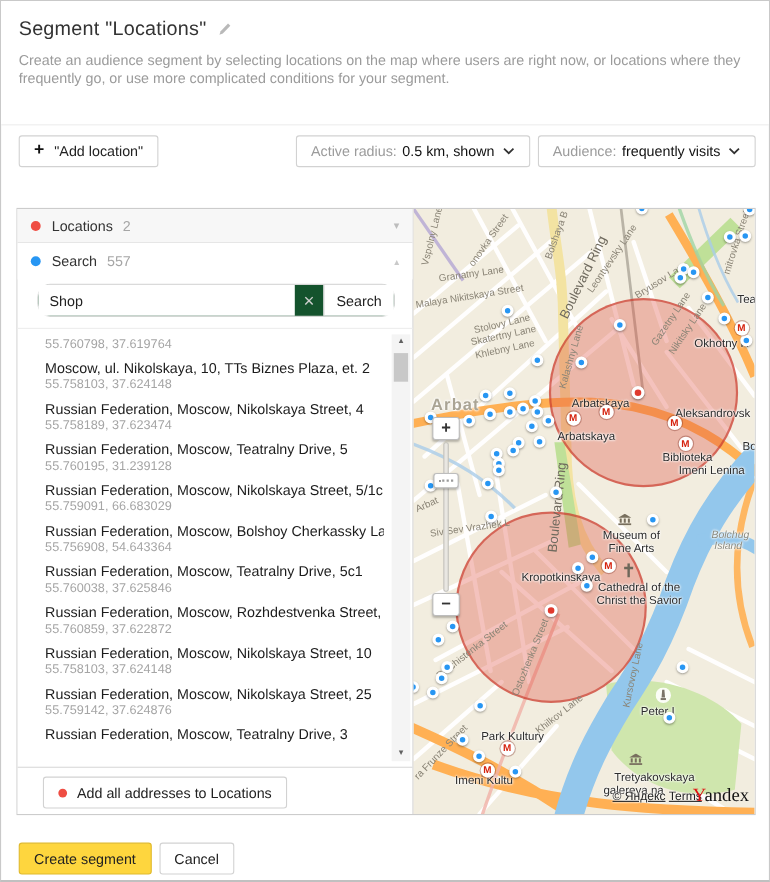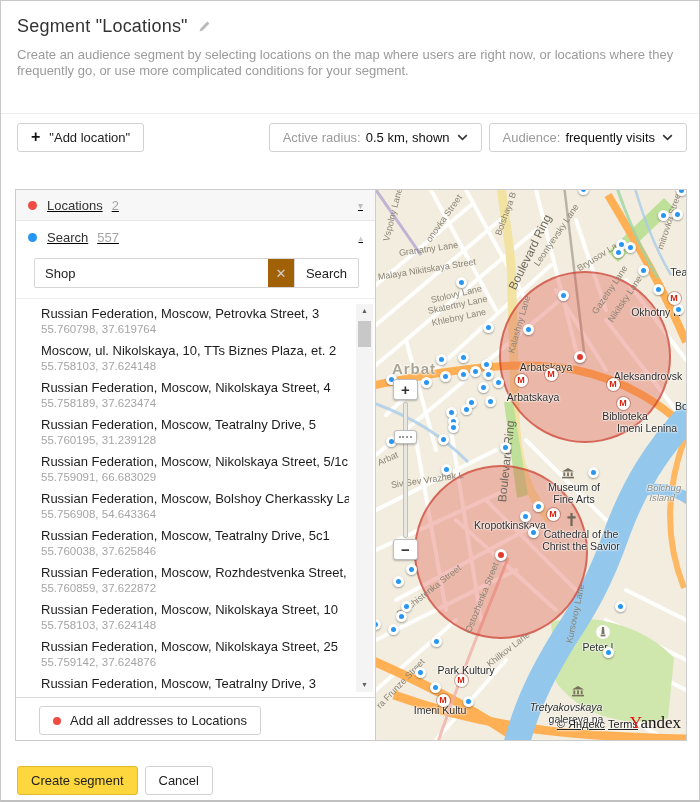--- a/index.html
+++ b/index.html
@@ -21,32 +21,32 @@
   .btn .plus { font-size:16px; font-weight:bold; margin-right:9px; color:#111; }
   .spacer { flex:1; }
   .dd { margin-left:8px; }
   .dd .lbl { color:#9b9b9b; margin-right:5px; }
   .dd .val { color:#111; }
   .dd svg { margin-left:7px; }
 
   
   .panel { position:absolute; left:14px; top:188px; width:672px; height:552px; border:1px solid #cccccc; background:#fff; }
   .leftcol { position:absolute; left:0; top:0; width:360px; height:550px; border-right:1px solid #cccccc; background:#fff; }
-  .sec-row { display:flex; align-items:center; padding:0 12px;text-decoration:underline; }
+  .sec-row { display:flex; align-items:center; padding:0 12px; }
   .row-loc { height:31px; background:#f7f7f7; border-bottom:1px solid #e6e6e6; }
   .row-search { height:33px; background:#fff; }
   .dot { width:9px; height:9px; border-radius:50%; display:inline-block; }
   .sec-label { font-size:13px; color:#333; margin-left:10px; }
   .sec-count { font-size:13px; color:#a6a6a6; margin-left:9px; }
   .tri { font-size:10px; color:#bdbdbd; }
   .tri.up { font-size:9px; color:#c9c9c9; }
 
   .search-area { position:relative; height:44px; }
   .search-group { position:absolute; left:18px; right:16px; top:4px; height:30px; display:flex;
-                  border:1px solid #d6d6d6; border-radius:2px; background:#a16207; }
+                  border:1px solid #d6d6d6; border-radius:12px; background:#14532d; }
   .search-group input { flex:1; border:none; outline:none; padding:0 10px; font-size:13px; color:#222;
                         font-family:"Liberation Sans",sans-serif; }
   .clear-x { width:26px; display:flex; align-items:center; justify-content:center; color:#cfcfcf; font-size:13px; cursor:pointer; }
   .search-btn { width:64px; border:none; border-left:1px solid #d6d6d6; background:#fff; font-size:13px; color:#222;
                 cursor:pointer; font-family:"Liberation Sans",sans-serif; }
 
   .list { position:relative; height:399px; border-top:1px solid #ededed; overflow:hidden; }
   .list-inner { padding:7px 26px 0 25px; }
   .addr { margin-bottom:7px; cursor:pointer; }
   .addr-t { font-size:13px; line-height:16px; color:#1c1c1c; white-space:nowrap; overflow:hidden; }
@@ -157,21 +157,20 @@
         <div class="search-group">
           <input type="text" value="Shop" style="">
           <span class="clear-x">✕</span>
           <button class="search-btn">Search</button>
         </div>
       </div>
 
       <div class="list">
         <div class="list-inner">
             <div class="addr">
-              <div class="addr-t">Russian Federation, Moscow, Petrovka Street, 3</div>
               <div class="addr-c">55.760798, 37.619764</div>
             </div>
             <div class="addr">
               <div class="addr-t">Moscow, ul. Nikolskaya, 10, TTs Biznes Plaza, et. 2</div>
               <div class="addr-c">55.758103, 37.624148</div>
             </div>
             <div class="addr">
               <div class="addr-t">Russian Federation, Moscow, Nikolskaya Street, 4</div>
               <div class="addr-c">55.758189, 37.623474</div>
             </div>
@@ -313,21 +312,21 @@
           <div class="place-label" style="left: 198px; top: 297px;">Museum of</div>
           <div class="place-label" style="left: 198px; top: 309px;">Fine Arts</div>
           <div class="place-label" style="left: 134px; top: 335px;">Kropotkinskaya</div>
           <div class="place-label" style="left: 205px; top: 344px; text-align: center;">Cathedral of the</div>
           <div class="place-label" style="left: 205px; top: 356px;">Christ the Savior</div>
           <div class="place-label island" style="left: 288px; top: 297px;">Bolchug</div>
           <div class="place-label island" style="left: 286px; top: 307px;">Island</div>
           <div class="place-label" style="left: 222px; top: 457px;">Peter I</div>
           <div class="place-label" style="left: 90px; top: 480px;">Park Kultury</div>
           <div class="place-label" style="left: 64px; top: 520px;">Imeni Kultu</div>
-          <div class="place-label" style="left: 190px; top: 517px; font-style: italic;">Tretyakovskaya</div>
+          <div class="place-label" style="left: 219px; top: 517px;">Tretyakovskaya</div>
           <div class="place-label" style="left: 200px; top: 529px;">galereya na</div>
           <div class="poi" style="left: 186px; top: 275px;"><svg width="12" height="11" viewBox="0 0 12 11">
               <path d="M6 0 L12 3.6 H0 Z" fill="#786f5e"></path>
               <rect x="1.4" y="4.4" width="1.8" height="3.8" fill="#786f5e"></rect>
               <rect x="5.1" y="4.4" width="1.8" height="3.8" fill="#786f5e"></rect>
               <rect x="8.8" y="4.4" width="1.8" height="3.8" fill="#786f5e"></rect>
               <rect x="0" y="8.8" width="12" height="1.6" fill="#786f5e"></rect>
             </svg></div>
           <div class="poi" style="left: 190px; top: 322px;"><svg width="11" height="13" viewBox="0 0 11 13">
               <path d="M4.4 0 H6.6 V3.2 H9.6 V5.4 H6.6 V13 H4.4 V5.4 H1.4 V3.2 H4.4 Z" fill="#6e675a"></path>

